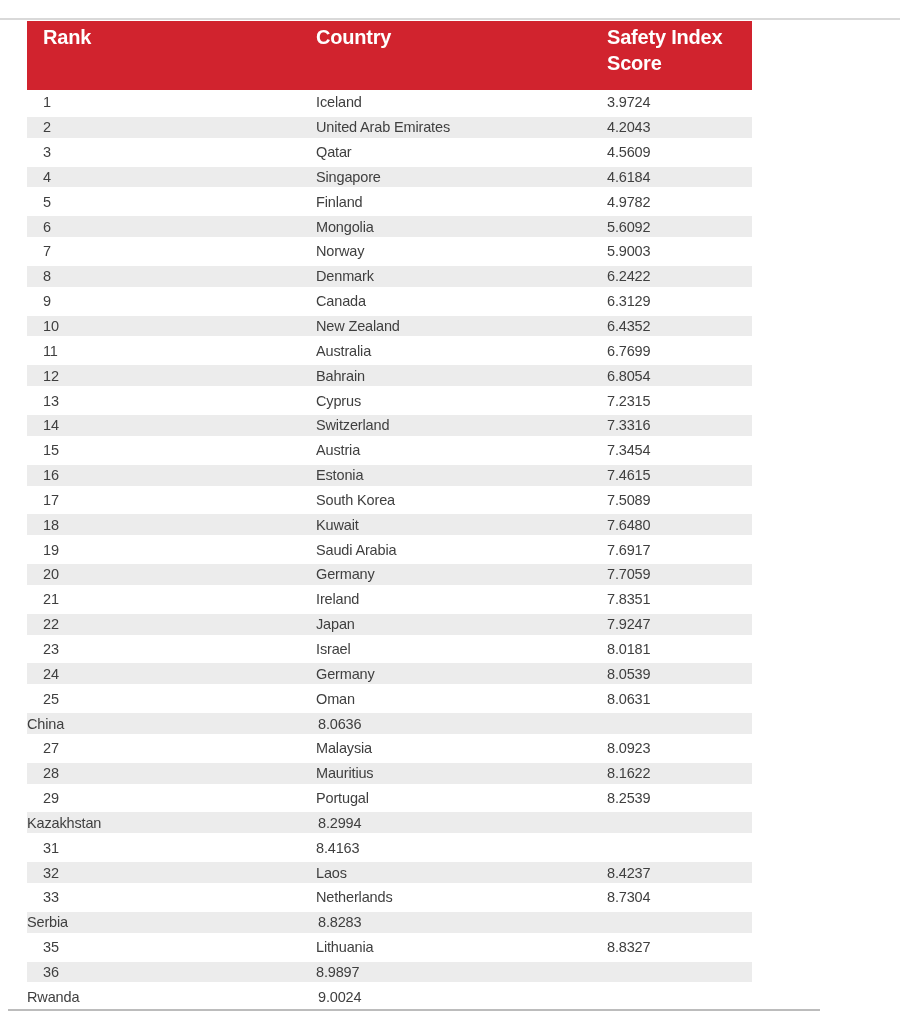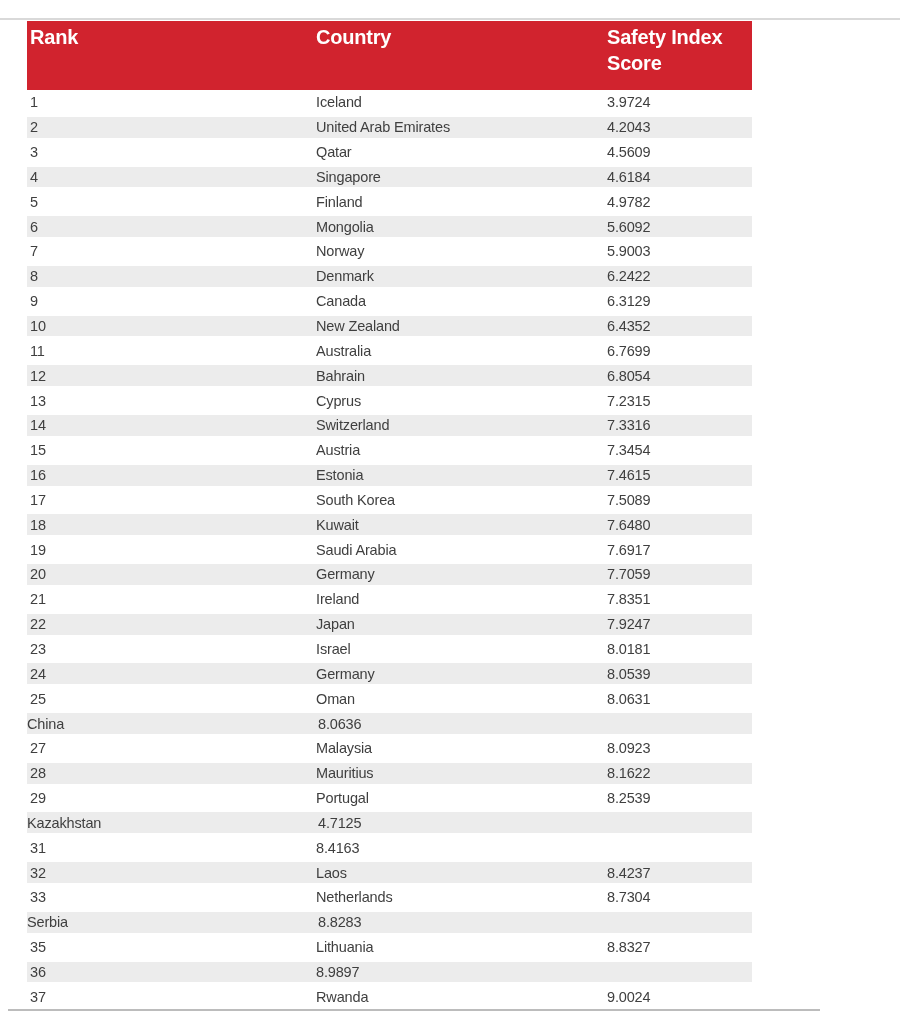--- a/index.html
+++ b/index.html
@@ -21,21 +21,21 @@
     background:#bcbcbc;
   }
   .table {
     position:absolute; left:27px; top:21px; width:725px;
   }
   .thead {
     display:flex; background:#d1232e; height:69px;
     color:#ffffff; font-weight:bold; font-size:20px; line-height:1.32;
     padding-top:3px; letter-spacing:-0.2px;
   }
-  .col-rank    { width:289px; padding-left:3px; }
+  .col-rank    { width:289px; padding-left:16px; }
   .col-country { width:291px; }
   .col-score   { width:145px; padding-right:18px; }
   .tbody { width:725px; }
   .row {
     display:flex; align-items:center; height:24.85px;
     font-size:14.5px; color:#3f3f3f; letter-spacing:-0.15px;
   }
   .row:nth-child(even) {
     background:#ececec;
     background-clip:content-box;
@@ -194,21 +194,21 @@
           <div class="col-country">Mauritius</div>
           <div class="col-score">8.1622</div>
         </div>
         <div class="row">
           <div class="col-rank">29</div>
           <div class="col-country">Portugal</div>
           <div class="col-score">8.2539</div>
         </div>
         <div class="row">
           <div class="col-country">Kazakhstan</div>
-          <div class="col-score">4.7125</div>
+          <div class="col-score">8.2994</div>
         </div>
         <div class="row">
           <div class="col-rank">31</div>
           <div class="col-score">8.4163</div>
         </div>
         <div class="row">
           <div class="col-rank">32</div>
           <div class="col-country">Laos</div>
           <div class="col-score">8.4237</div>
         </div>
@@ -224,21 +224,20 @@
         <div class="row">
           <div class="col-rank">35</div>
           <div class="col-country">Lithuania</div>
           <div class="col-score">8.8327</div>
         </div>
         <div class="row">
           <div class="col-rank">36</div>
           <div class="col-score">8.9897</div>
         </div>
         <div class="row">
-          <div class="col-rank">37</div>
           <div class="col-country">Rwanda</div>
           <div class="col-score">9.0024</div>
         </div>
       </div>
   </div>
 
   <div class="bottom-rule"></div>
 </div>
 
 </body></html>

